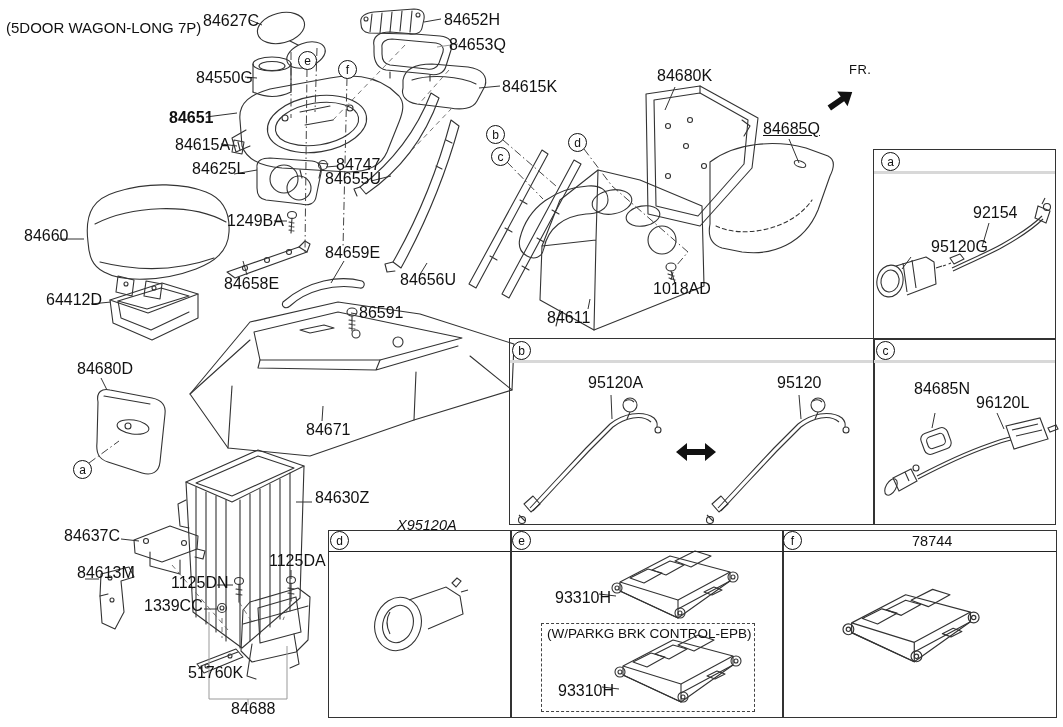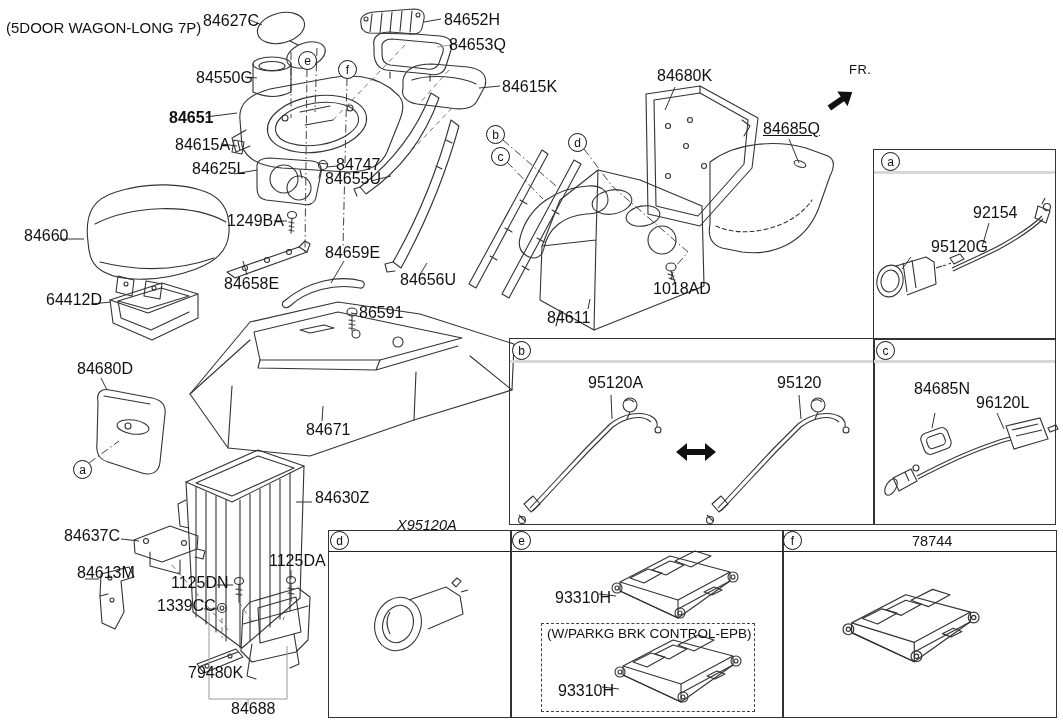--- a/index.html
+++ b/index.html
@@ -432,22 +432,22 @@
   <div class="lbl" style="left:653px;top:281px;">1018AD</div>
   <div class="lbl" style="left:359px;top:305px;">86591</div>
   <div class="lbl" style="left:547px;top:310px;">84611</div>
   <div class="lbl" style="left:77px;top:361px;">84680D</div>
   <div class="lbl" style="left:306px;top:422px;">84671</div>
   <div class="lbl" style="left:315px;top:490px;">84630Z</div>
   <div class="lbl" style="left:64px;top:528px;">84637C</div>
   <div class="lbl" style="left:269px;top:553px;">1125DA</div>
   <div class="lbl" style="left:39px;top:565px;margin-left:38px;">84613M</div>
   <div class="lbl" style="left:171px;top:575px;">1125DN</div>
-  <div class="lbl" style="left:157px;top:598px;">1339CC</div>
-  <div class="lbl" style="left:188px;top:665px;">79480K</div>
+  <div class="lbl" style="left:144px;top:598px;">1339CC</div>
+  <div class="lbl" style="left:188px;top:665px;">51760K</div>
   <div class="lbl" style="left:231px;top:701px;">84688</div>
 
   <div class="lbl" style="left:973px;top:205px;">92154</div>
   <div class="lbl" style="left:931px;top:239px;">95120G</div>
   <div class="lbl" style="left:588px;top:375px;">95120A</div>
   <div class="lbl" style="left:777px;top:375px;">95120</div>
   <div class="lbl" style="left:914px;top:381px;">84685N</div>
   <div class="lbl" style="left:976px;top:395px;">96120L</div>
   <div class="hdrTitle" style="left:397px;top:517px;font-style:italic;">X95120A</div>
   <div class="hdrTitle" style="left:912px;top:533px;">78744</div>

